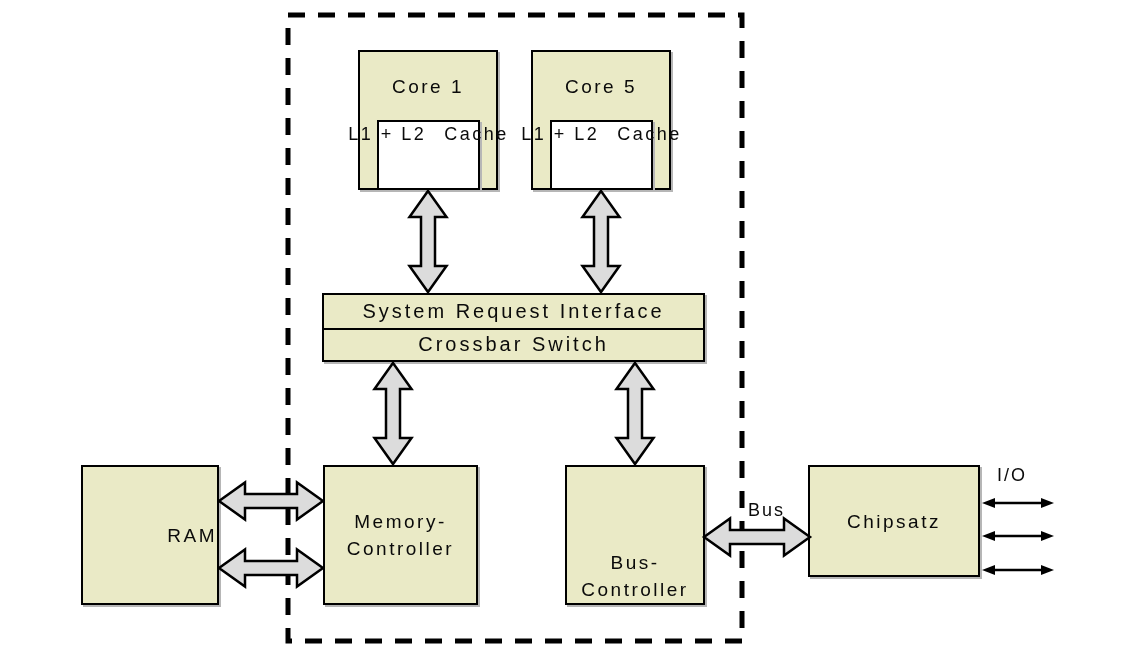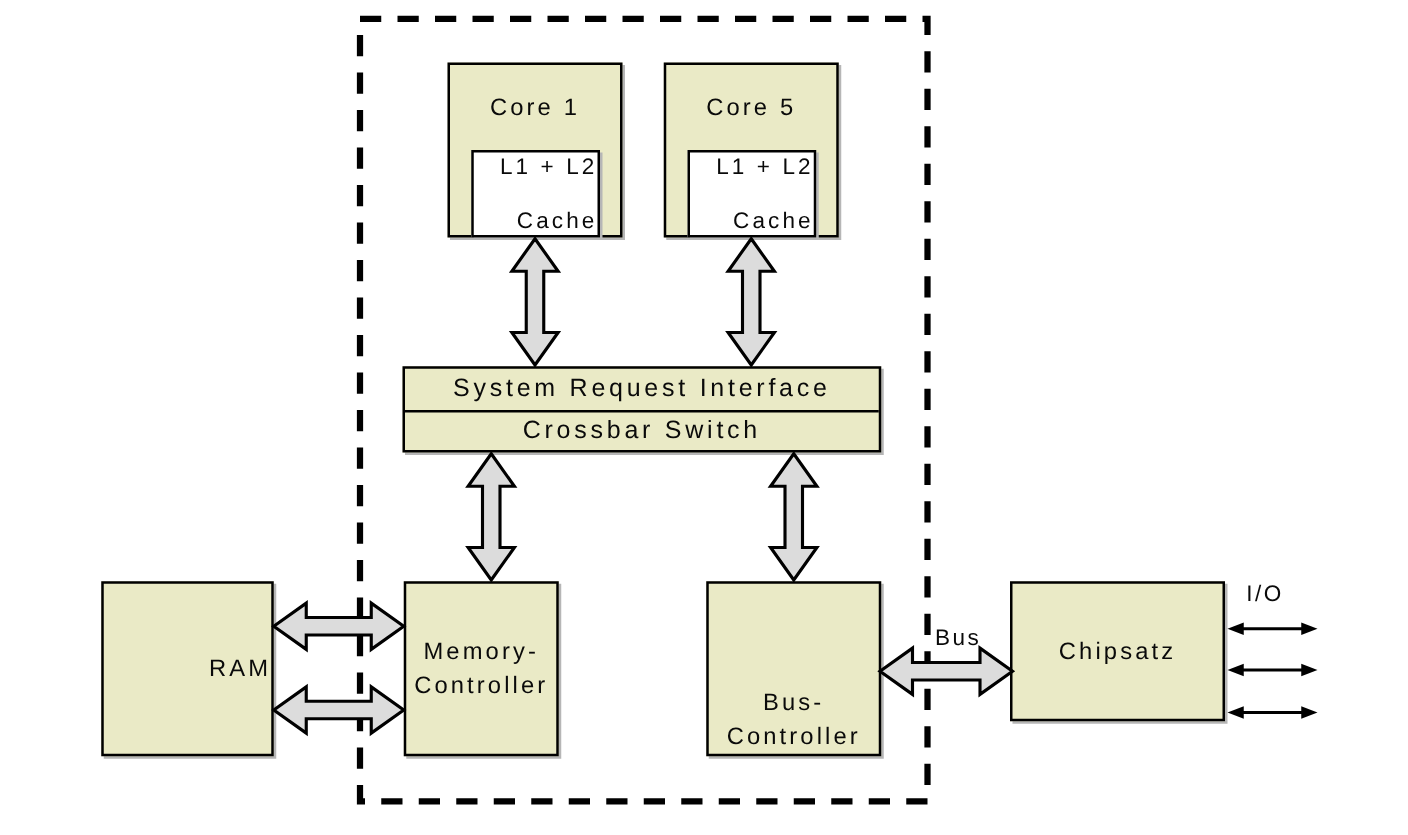--- a/index.html
+++ b/index.html
@@ -31,22 +31,21 @@
     text-align:center;
     white-space:nowrap;
   }
   .cachebox{
     position:absolute;
     background:#ffffff;
     border:2.5px solid #000;
     box-shadow:2px 2px 0 #b6b6b6;
     box-sizing:border-box;
     display:flex;
-    flex-direction:column;
-    align-items:flex-end;
+    align-items:flex-start;
     justify-content:center;
     z-index:3;
     gap:18px;
   }
   .cachebox .lbl{
     font-size:18px;
     letter-spacing:2.5px;
     line-height:25px;
     text-align:center;
     white-space:nowrap;
@@ -122,21 +121,21 @@
     </div>
     <div class="bar-row bottom">
       <span>Crossbar Switch</span>
     </div>
   </div>
 
   <div class="box" style="left:81px;top:465px;width:138px;height:140px;align-items:flex-end;">
     <div class="lbl">RAM</div>
   </div>
 
-  <div class="box" style="left:323px;top:465px;width:124px;height:140px;">
+  <div class="box" style="left:323px;top:465px;width:155px;height:140px;">
     <div class="lbl">Memory-</div>
     <div class="lbl">Controller</div>
   </div>
 
   <div class="box" style="left:565px;top:465px;width:140px;height:140px;justify-content:flex-end;">
     <div class="lbl">Bus-</div>
     <div class="lbl">Controller</div>
   </div>
 
   <div class="box" style="left:808px;top:465px;width:172px;height:112px;">

